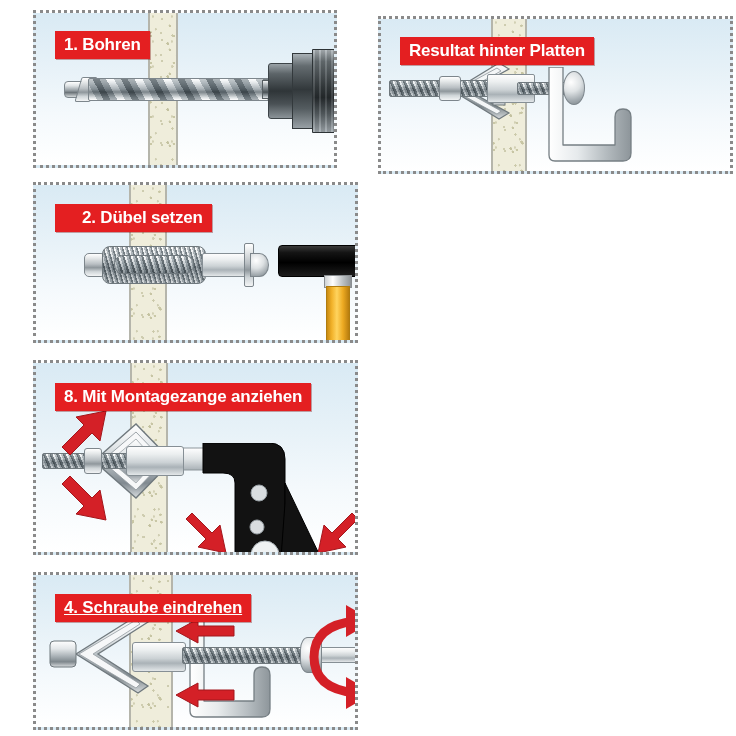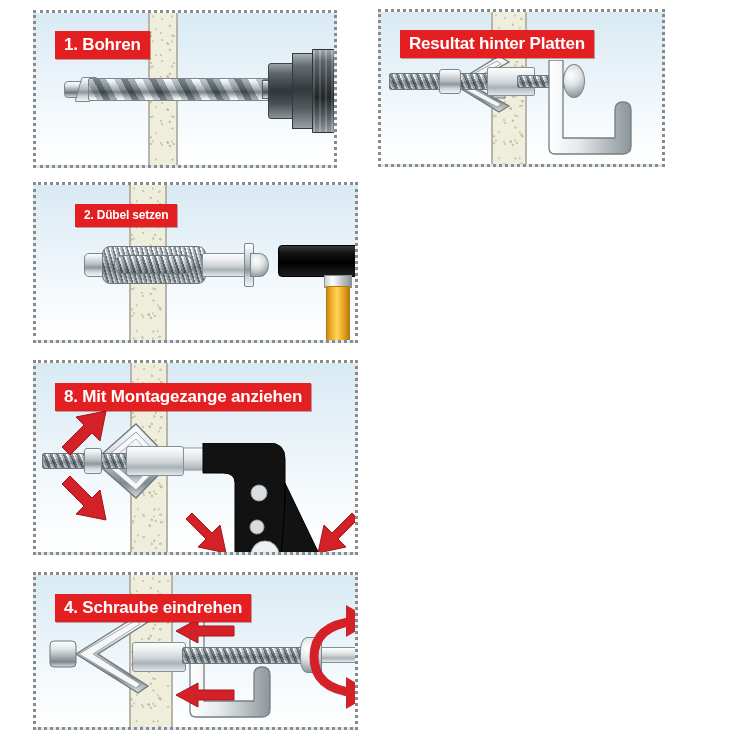--- a/index.html
+++ b/index.html
@@ -182,21 +182,21 @@
              background:linear-gradient(180deg,#b4bbbf 0%,#6b7377 14%,#363c3f 46%,#272c2f 58%,#5a6266 78%,#a6aeb3 100%);
              background-image:
                repeating-linear-gradient(90deg, rgba(255,255,255,.11) 0 2px, rgba(0,0,0,.12) 2px 6px),
                linear-gradient(180deg,#b4bbbf 0%,#6b7377 14%,#363c3f 46%,#272c2f 58%,#5a6266 78%,#a6aeb3 100%);"></div>
       </div>
 
       <div class="caption" style="left:19px;top:18px;padding:5px 9px 6px 9px;font-size:17px;">1. Bohren</div>
     </div>
   </div>
 
-  <div class="panel" style="left:378px;top:9px;width:287px;height:158px;">
+  <div class="panel" style="left:378px;top:16px;width:355px;height:158px;">
     <div class="panel-inner">
 
       <div class="wall" style="left:110px;width:36px;"></div>
 
       <div style="position:absolute;left:0px;top:40px;width:190px;height:64px;z-index:18;">
         <svg width="190" height="64" viewBox="0 0 190 64">
           <defs>
             <linearGradient id="mgA" x1="0" y1="0" x2="0" y2="1">
               <stop offset="0" stop-color="#ffffff"></stop>
                 <stop offset=".28" stop-color="#e2e6e8"></stop>
@@ -266,21 +266,21 @@
              border-radius:0 50% 50% 0;border:1px solid #7d868c;box-sizing:border-box;
              background:radial-gradient(circle at 30% 30%,#ffffff 0%,#dde1e3 40%,#a0a8ad 75%,#7b8489 100%);"></div>
       </div>
 
       <div style="position:absolute;left:240px;top:60px;width:110px;height:101px;z-index:21;">
         <div class="hammer-head" style="left:2px;top:0px;width:104px;height:32px;"></div>
         <div class="hammer-collar" style="left:48px;top:30px;width:28px;height:13px;"></div>
         <div class="hammer-handle" style="left:50px;top:41px;width:24px;height:60px;"></div>
       </div>
 
-      <div class="caption" style="left:19px;top:19px;padding:5px 9px 6px 9px;font-size:12px;margin-left:20px;">2. Dübel setzen</div>
+      <div class="caption" style="left:19px;top:19px;padding:5px 9px 6px 27px;font-size:17px;">2. Dübel setzen</div>
     </div>
   </div>
 
   <div class="panel" style="left:33px;top:360px;width:325px;height:195px;">
     <div class="panel-inner">
 
       <div class="wall" style="left:94px;width:38px;"></div>
 
       <div style="position:absolute;left:0px;top:55px;width:160px;height:86px;z-index:20;">
         <svg width="160" height="86" viewBox="0 0 160 86">
@@ -405,17 +405,17 @@
         <svg width="58" height="28" viewBox="0 0 58 28">
           <path d="M0 14 L22 2 L22 9 L58 9 L58 19 L22 19 L22 26 Z" fill="#d42027" stroke="#a3161c" stroke-width="1"></path>
         </svg>
       </div>
       <div class="arrow" style="left:140px;top:106px;">
         <svg width="58" height="28" viewBox="0 0 58 28">
           <path d="M0 14 L22 2 L22 9 L58 9 L58 19 L22 19 L22 26 Z" fill="#d42027" stroke="#a3161c" stroke-width="1"></path>
         </svg>
       </div>
 
-      <div class="caption" style="left:19px;top:19px;padding:5px 9px 6px 9px;font-size:17px;">4. Schraube eindrehen</div>
+      <div class="caption" style="left:19px;top:19px;padding:5px 9px 6px 9px;font-size:17px;text-decoration:underline;">4. Schraube eindrehen</div>
     </div>
   </div>
 
 </div>
 
 </body></html>

